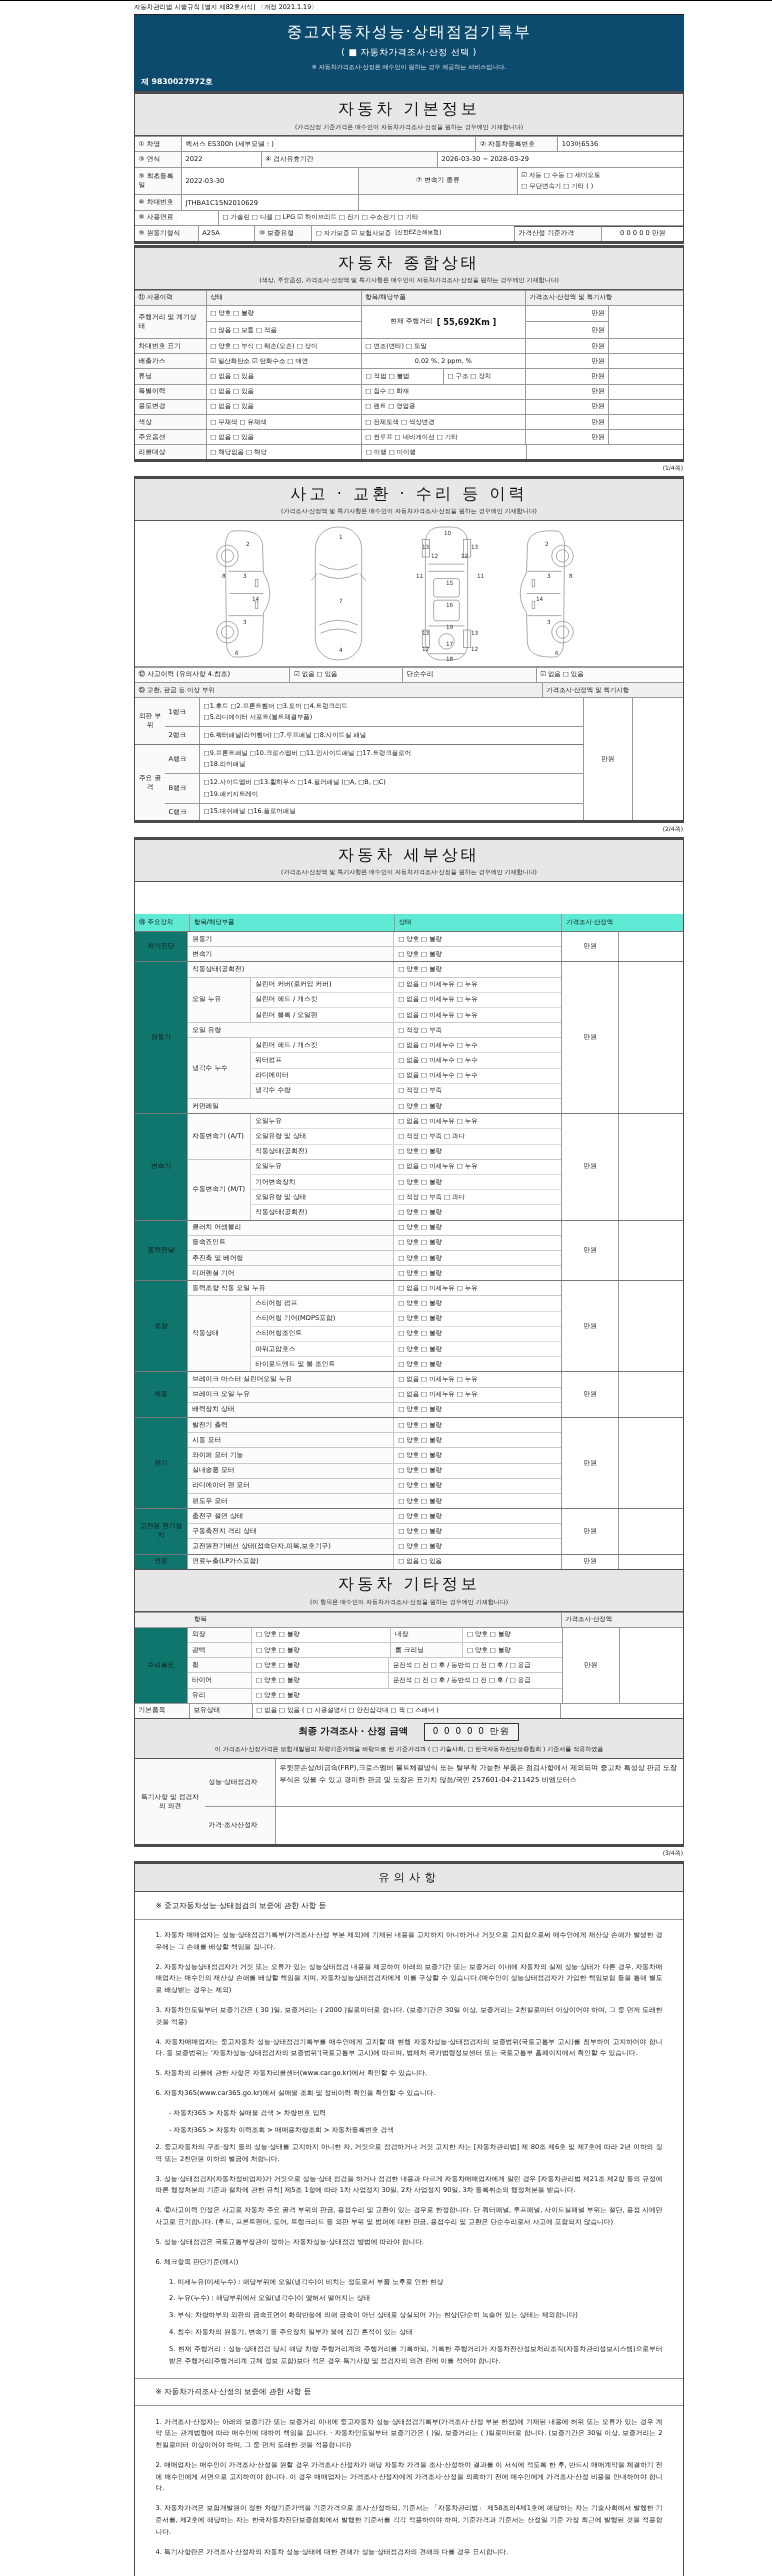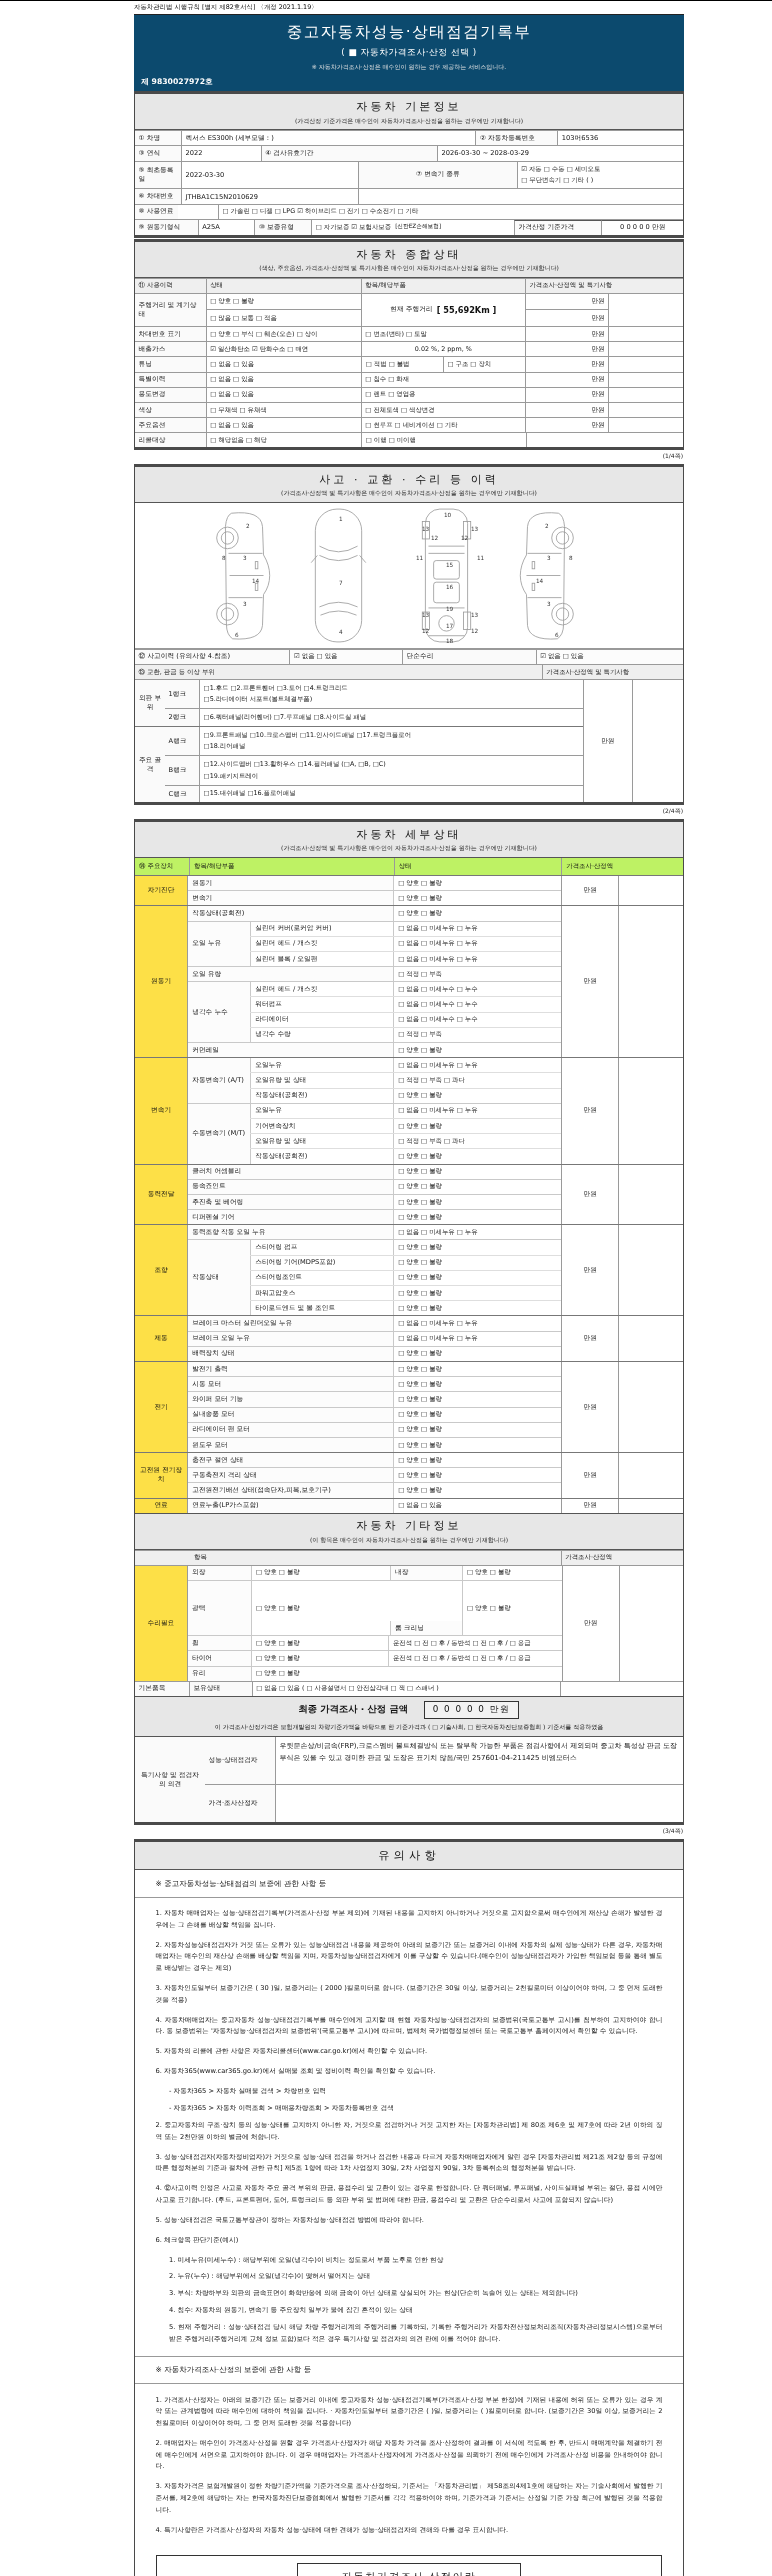--- a/index.html
+++ b/index.html
@@ -10,21 +10,21 @@
   .regline{font-size:6.4px;padding:3.1px 0 2.1px 0;color:#000;}
   
   .docheader{background:#0c4a6e;color:#fff;text-align:center;padding:7.2px 0 3.1px 0;border-top:1px solid #222;}
   .docheader .t{font-size:15.5px;letter-spacing:1.5px;}
   .docheader .s{font-size:8.8px;margin-top:4.1px;letter-spacing:0.5px;}
   .docheader .n{font-size:6px;margin-top:3.6px;color:#e3e3e3;}
   .docheader .no{text-align:left;font-size:7.7px;font-weight:bold;padding:5.2px 0 1px 7.2px;}
   
   .box{border:1px solid #4a4a4a;border-top-width:3.1px;border-bottom-width:3.1px;background:#fff;}
   .secband{background:#e7e7e7;text-align:center;padding:4.6px 0 3.6px 0;border-bottom:1px solid #555;}
-  .secband .t{font-size:11px;letter-spacing:3.1px;}
+  .secband .t{font-size:16px;letter-spacing:3.1px;}
   .secband .s{font-size:6px;margin-top:2.6px;color:#222;}
   .pagemark{text-align:right;font-size:6px;padding:1.5px 1px 3.1px 0;color:#222;}
   
   .r{display:flex;border-top:0.5px solid #9a9a9a;align-items:stretch;}
   .r:first-child{border-top:none;}
   .c{border-left:0.5px solid #9a9a9a;padding:2.6px 3.6px;display:flex;align-items:center;min-height:9.3px;box-sizing:border-box;}
   .c:first-child{border-left:none;}
   .lab{background:#fafafa;}
   .hd{background:#efefef;font-size:6.4px;}
   .ck{font-size:6.4px;letter-spacing:0;}
@@ -44,36 +44,36 @@
   .mile-val{font-size:8.2px;font-weight:bold;margin-left:4.1px;}
   
   .legend{padding:4.1px 5.2px;font-size:6.4px;border-bottom:0.5px solid #999;line-height:1.9;}
   .diagwrap{position:relative;height:145px;border-bottom:0.5px solid #999;}
   .dn{position:absolute;font-size:5.7px;color:#333;}
   .a1{width:155px;}.a2{width:113px;}.a3{width:134px;}.a4{width:148px;}
   .k1{width:30px;}.k2{width:34px;}
   .rankrow{line-height:1.8;}
   
   .dg{display:flex;border-top:0.5px solid #777;}
-  .dgname{width:54px;border-right:0.5px solid #9a9a9a;display:flex;align-items:center;justify-content:center;background:#fde047;padding:2.1px;box-sizing:border-box;text-align:center;}
+  .dgname{width:54px;border-right:0.5px solid #9a9a9a;display:flex;align-items:center;justify-content:center;background:#0f766e;padding:2.1px;box-sizing:border-box;text-align:center;}
   .dgrows{width:374px;display:flex;flex-direction:column;}
   .dgprice{width:57px;border-left:0.5px solid #9a9a9a;display:flex;align-items:center;justify-content:center;}
   .dgfar{width:65px;border-left:0.5px solid #9a9a9a;}
   .db{display:flex;border-top:0.5px solid #c9c9c9;}
   .db:first-child{border-top:none;}
   .dba{display:flex;align-items:center;padding:2.6px 4.1px;box-sizing:border-box;background:#fcfcfc;}
   .dba.wide{width:205px;}
   .dba.sub{width:62px;}
   .dbs{width:168px;border-left:0.5px solid #c9c9c9;display:flex;align-items:center;padding:2.6px 4.1px;box-sizing:border-box;font-size:6.4px;}
   .dbi{width:311px;display:flex;flex-direction:column;}
   .dit{display:flex;border-top:0.5px solid #dedede;}
   .dit:first-child{border-top:none;}
   .ditb{width:143px;border-left:0.5px solid #c9c9c9;padding:2.6px 4.1px;box-sizing:border-box;display:flex;align-items:center;}
   .dits{width:168px;border-left:0.5px solid #c9c9c9;padding:2.6px 4.1px;box-sizing:border-box;display:flex;align-items:center;font-size:6.4px;}
-  .dhead{display:flex;background:#bef264;border-bottom:0.5px solid #777;font-size:6.4px;}
+  .dhead{display:flex;background:#5eead4;border-bottom:0.5px solid #777;font-size:6.4px;margin-top:32px;}
   .dhead>div{padding:4.1px;box-sizing:border-box;border-left:0.5px solid #9a9a9a;}
   .dhead>div:first-child{border-left:none;}
   
   .finband{background:#e7e7e7;border-top:1px solid #555;border-bottom:1px solid #555;text-align:center;padding:4.1px 0 4.6px 0;}
   .finband .row1{font-size:9.3px;font-weight:bold;}
   .finband .valbox{display:inline-block;border:0.8px solid #333;background:#f2f2f2;padding:2.1px 8.2px;margin-left:13.4px;font-size:8.8px;letter-spacing:1.5px;font-weight:normal;}
   .finband .row2{font-size:6px;margin-top:3.6px;font-weight:normal;}
   .rm1{width:72px;}.rm2{width:70px;}.rm3{width:409px;}
   .remtext{line-height:1.75;font-size:7px;word-break:break-all;align-items:flex-start !important;}
   
@@ -678,21 +678,21 @@
       <div style="width:374px;display:flex;flex-direction:column;">
         <div class="db" style="border-top:none;">
           <div class="dba" style="width:63px;">외장</div>
           <div class="dits" style="width:139px;">□ 양호  □ 불량</div>
           <div class="dba" style="width:72px;border-left:0.5px solid #c9c9c9;">내장</div>
           <div class="dits" style="width:99px;">□ 양호  □ 불량</div>
         </div>
         <div class="db">
           <div class="dba" style="width:63px;">광택</div>
           <div class="dits" style="width:139px;">□ 양호  □ 불량</div>
-          <div class="dba" style="width:72px;border-left:0.5px solid #c9c9c9;margin-top:40px;">룸 크리닝</div>
+          <div class="dba" style="width:72px;border-left:0.5px solid #c9c9c9;">룸 크리닝</div>
           <div class="dits" style="width:99px;">□ 양호  □ 불량</div>
         </div>
         <div class="db">
           <div class="dba" style="width:63px;">휠</div>
           <div class="dits" style="width:137px;">□ 양호  □ 불량</div>
           <div class="dits" style="width:174px;">운전석 □ 전 □ 후 / 동반석 □ 전 □ 후 / □ 응급</div>
         </div>
         <div class="db">
           <div class="dba" style="width:63px;">타이어</div>
           <div class="dits" style="width:137px;">□ 양호  □ 불량</div>

